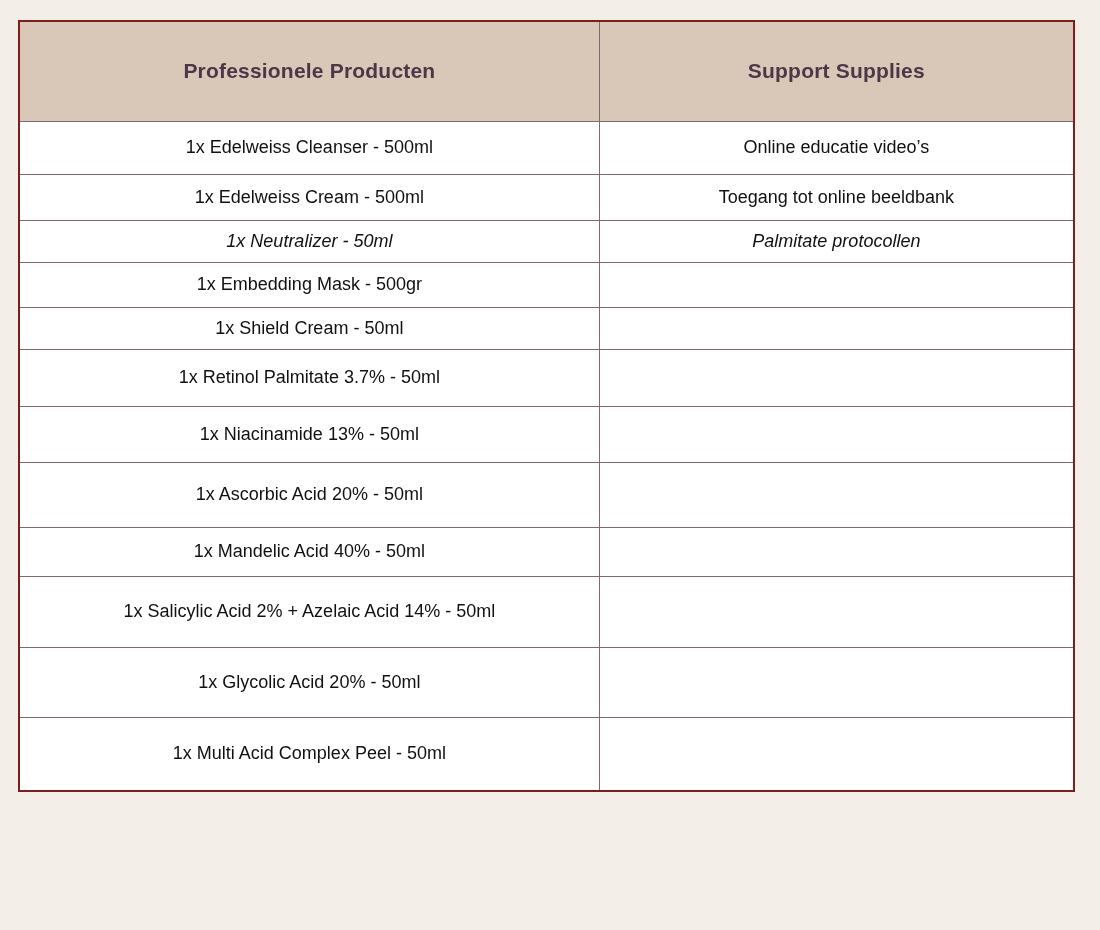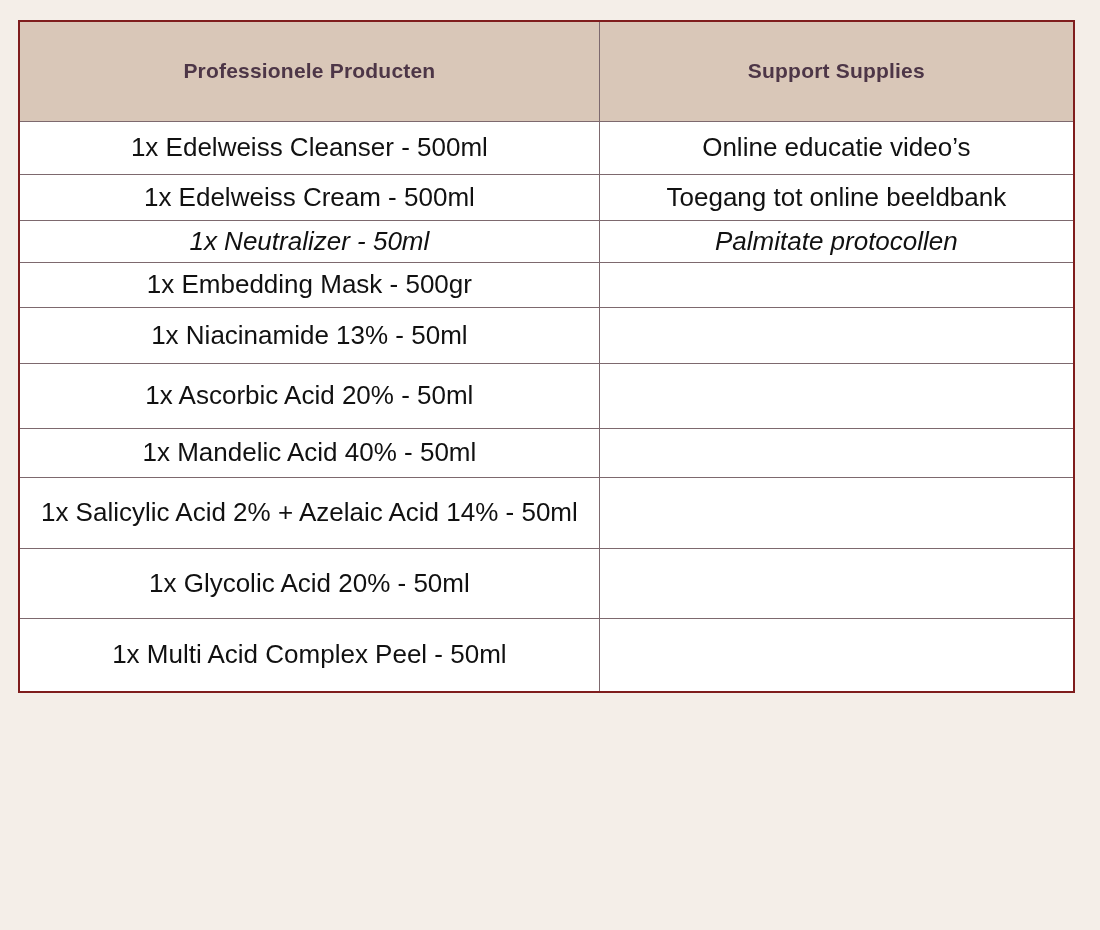--- a/index.html
+++ b/index.html
@@ -40,21 +40,21 @@
     height: 100px;
     background: #d9c7b8;
     color: #4d3647;
     font-weight: bold;
     font-size: 21px;
     letter-spacing: 0.2px;
   }
   table.product-table td {
     background: #ffffff;
     color: #111111;
-    font-size: 26px;
+    font-size: 18px;
     font-weight: normal;
   }
   col.col-products { width: 55%; }
   col.col-support  { width: 45%; }
 </style>
 </head>
 <body>
 
 <div class="table-wrap">
   <table class="product-table">
@@ -78,20 +78,28 @@
           <td>Toegang tot online beeldbank</td>
         </tr>
         <tr style="height: 42px; font-style: italic;">
           <td>1x Neutralizer - 50ml</td>
           <td>Palmitate protocollen</td>
         </tr>
         <tr style="height: 45px;">
           <td>1x Embedding Mask - 500gr</td>
           <td></td>
         </tr>
+        <tr style="height: 42px;">
+          <td>1x Shield Cream - 50ml</td>
+          <td></td>
+        </tr>
+        <tr style="height: 57px;">
+          <td>1x Retinol Palmitate 3.7% - 50ml</td>
+          <td></td>
+        </tr>
         <tr style="height: 56px;">
           <td>1x Niacinamide 13% - 50ml</td>
           <td></td>
         </tr>
         <tr style="height: 65px;">
           <td>1x Ascorbic Acid 20% - 50ml</td>
           <td></td>
         </tr>
         <tr style="height: 49px; padding-left: 28px;">
           <td>1x Mandelic Acid 40% - 50ml</td>

